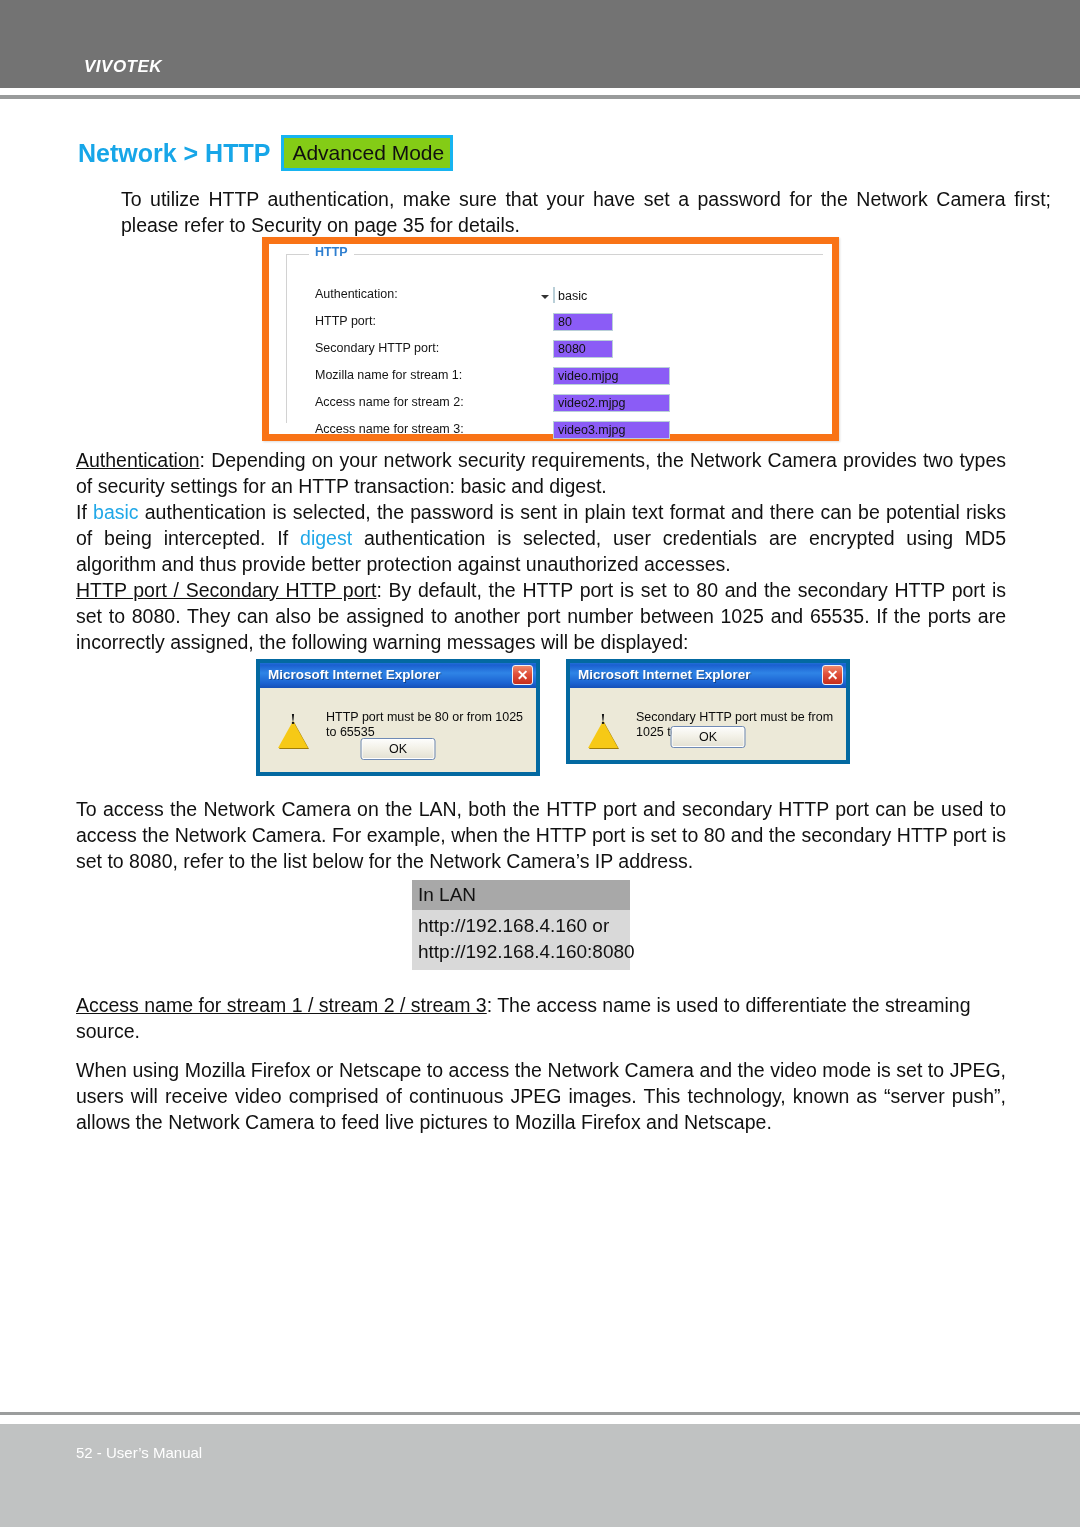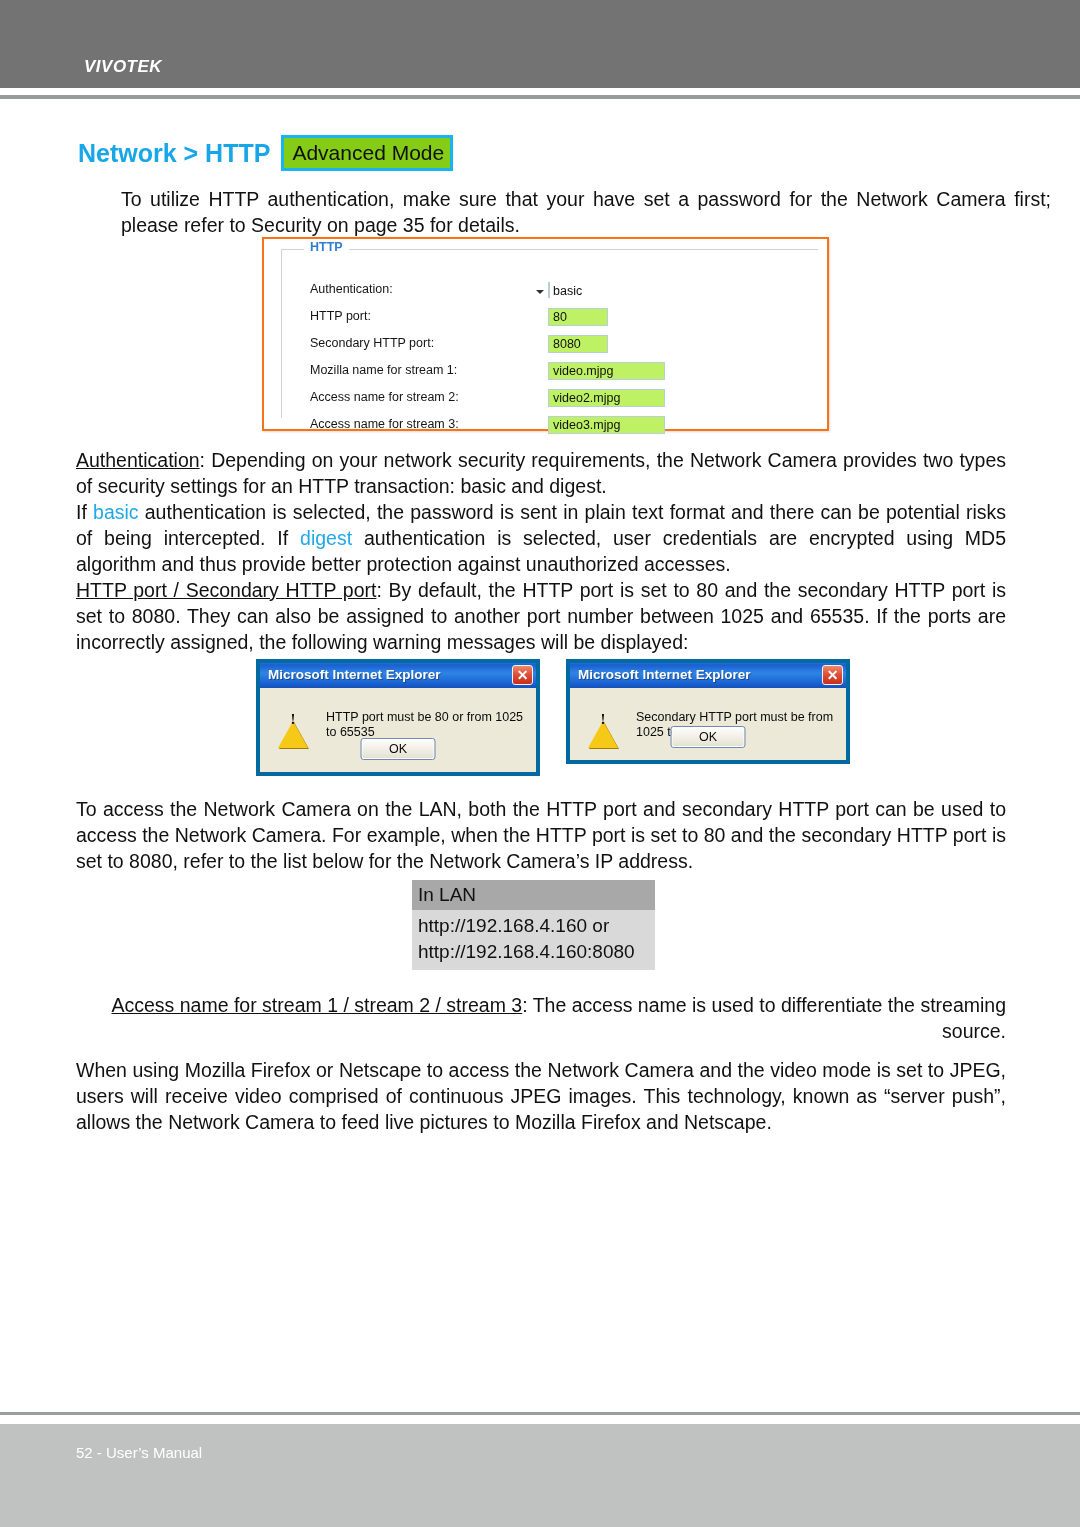--- a/index.html
+++ b/index.html
@@ -73,33 +73,33 @@
     position: absolute;
     left: 76px;
     width: 930px;
     margin: 0;
     font-size: 19.5px;
     line-height: 26px;
     color: #111111;
     text-align: justify;
     text-justify: inter-word;
   }
-  p.body-text.nojustify { text-align: right; }
+  p.body-text.nojustify { text-align: left; }
   .u { text-decoration: underline; }
   .hl { color: #21a8e8; }
 
   
   .shot-panel {
     position: absolute;
     left: 262px;
     top: 237px;
     width: 563px;
     height: 190px;
     background: #ffffff;
-    border: 2px solid #f97316;
+    border: 7px solid #f97316;
     box-shadow: 1px 1px 2px rgba(0,0,0,0.14);
   }
   .fieldset {
     position: absolute;
     left: 17px;
     top: 10px;
     width: 536px;
     height: 168px;
     border: 1px solid #d2d2d2;
     border-right: none;
@@ -134,21 +134,21 @@
   .fctl {
     position: absolute;
     left: 254px;
     top: 0;
   }
   input.txt {
     font-family: "Liberation Sans", sans-serif;
     font-size: 12.5px;
     color: #111111;
     border: 1px solid #b9cfd8;
-    background: #bef264;
+    background: #8b5cf6;
     height: 18px;
     padding: 0 4px;
     box-sizing: border-box;
     outline: none;
   }
   input.txt.short { width: 60px; }
   input.txt.wide  { width: 117px; }
   .selbox {
     width: 56px;
     height: 18px;
@@ -267,21 +267,21 @@
     text-align: center;
     line-height: 20px;
     box-sizing: border-box;
   }
 
   
   .lan-table {
     position: absolute;
     left: 412px;
     top: 880px;
-    width: 243px;
+    width: 218px;
   }
   .lan-head {
     background: #a8a8a8;
     color: #111111;
     font-size: 19px;
     line-height: 1;
     padding: 5px 6px 6px 6px;
   }
   .lan-body {
     background: #d9d9d9;

